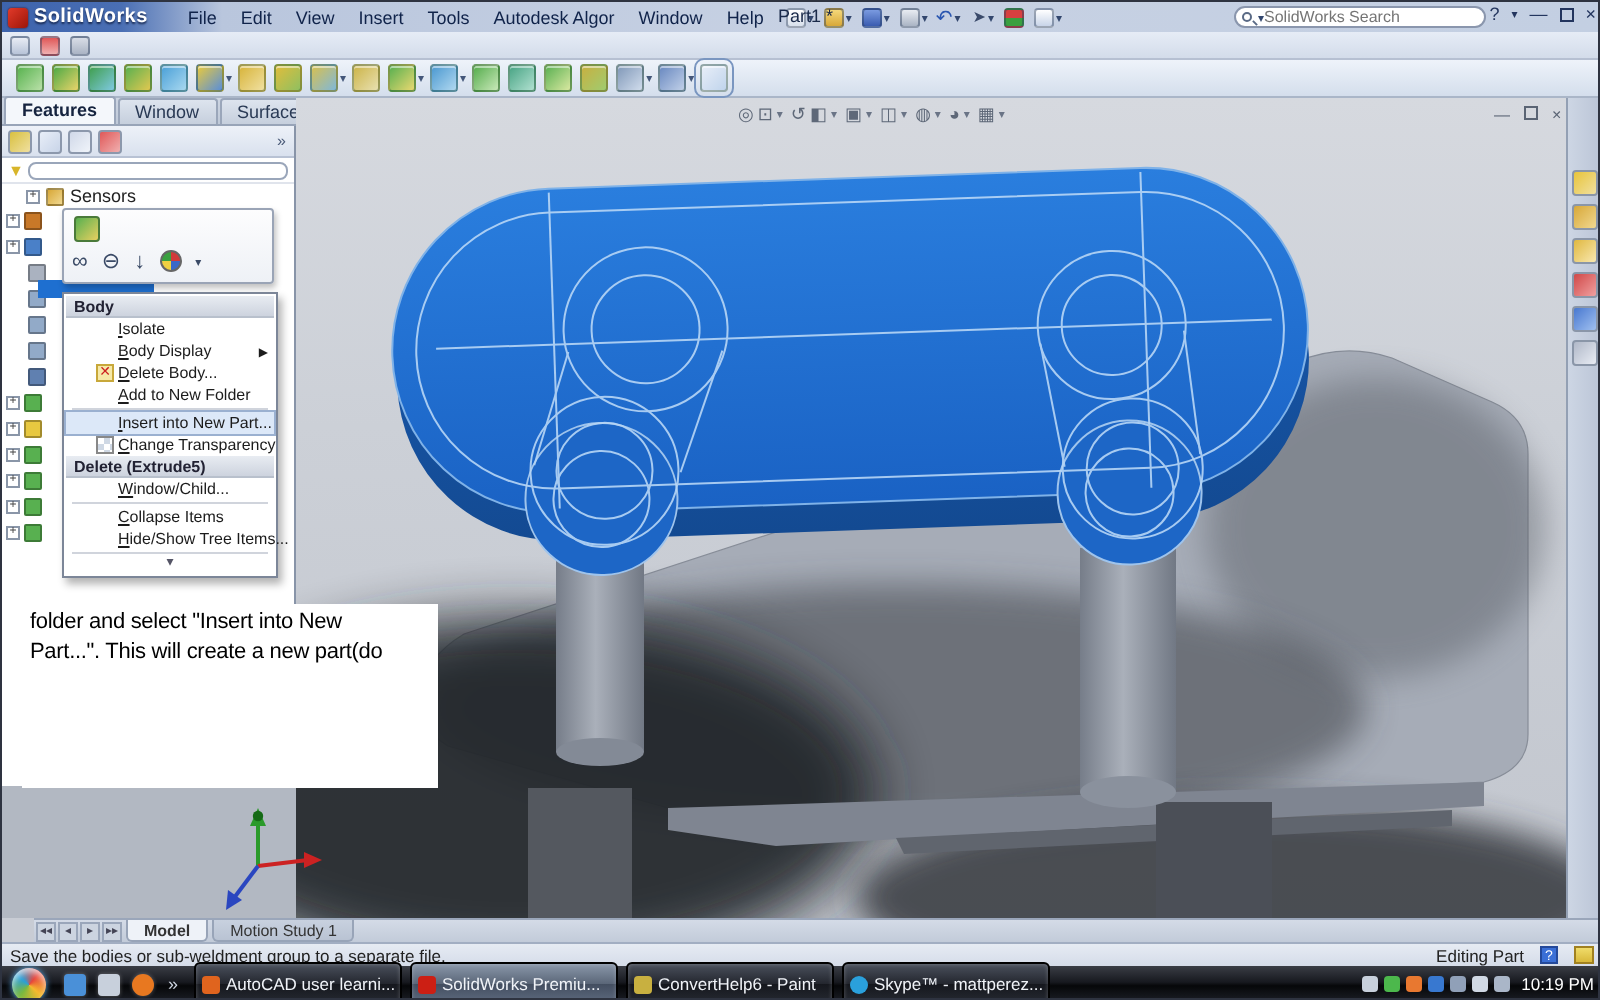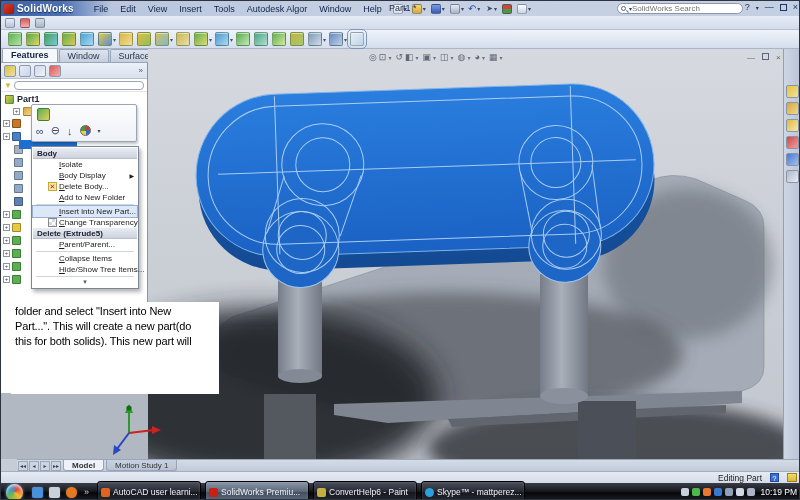--- a/index.html
+++ b/index.html
@@ -340,24 +340,20 @@
     <span class="ptab" style="background:linear-gradient(135deg,#d8c040,#f0e0a0)"></span>
     <span class="ptab" style="background:linear-gradient(135deg,#e8eef8,#c8d4e8)"></span>
     <span class="ptab" style="background:linear-gradient(135deg,#d0d8e8,#f0f4fa)"></span>
     <span class="ptab" style="background:linear-gradient(135deg,#e05858,#f0b0b0)"></span>
     <span class="pchev">»</span>
   </div>
   <div class="filter-row">
     <span class="funnel">▼</span>
     <span class="filter-input"></span>
   </div>
-  <div class="tree-root">
-    <span class="tchip" style="background:linear-gradient(135deg,#e8c840,#58b050)"></span>
-    <span>Part1</span>
-  </div>
   <div class="tree-item">
     <span class="exp">+</span>
     <span class="tchip" style="background:linear-gradient(135deg,#d8a838,#f0d890)"></span>
     <span>Sensors</span>
   </div>
   <div>
       <div class="trow">
         <span class="exp">+</span>
         <span class="tchip" style="background: rgb(200, 120, 40);"></span>
       </div>
@@ -463,59 +459,59 @@
   </div>
   <div class="cm-item u1">
     <span class="cm-gutter">
         <span class="trans-ic"></span>
       </span>
     <span class="cm-label">Change Transparency</span>
   </div>
   <div class="cm-header">Delete (Extrude5)</div>
   <div class="cm-item u1">
     <span class="cm-gutter"></span>
-    <span class="cm-label">Parent/Parent...</span>
+    <span class="cm-label">Window/Child...</span>
   </div>
   <div class="cm-sep"></div>
   <div class="cm-item u1">
     <span class="cm-gutter"></span>
     <span class="cm-label">Collapse Items</span>
   </div>
   <div class="cm-item u1">
     <span class="cm-gutter"></span>
     <span class="cm-label">Hide/Show Tree Items...</span>
   </div>
   <div class="cm-sep"></div>
   <div class="cm-expand">▾</div>
 </div>
 
 <div class="abs annotation">
   <div>folder and select "Insert into New</div>
   <div>Part...".  This will create a new part(do</div>
-  <div>this for both solids).  This new part will</div>
 </div>
 
 <div class="abs taskpane">
     <span class="tpicon" style="background: linear-gradient(135deg, rgb(232, 196, 58), rgb(240, 224, 160));"></span>
     <span class="tpicon" style="background: linear-gradient(135deg, rgb(216, 168, 56), rgb(240, 216, 144));"></span>
     <span class="tpicon" style="background: linear-gradient(135deg, rgb(224, 184, 64), rgb(248, 232, 176));"></span>
     <span class="tpicon" style="background: linear-gradient(135deg, rgb(208, 72, 72), rgb(240, 160, 160));"></span>
     <span class="tpicon" style="background: linear-gradient(135deg, rgb(72, 120, 208), rgb(160, 192, 240));"></span>
     <span class="tpicon" style="background: linear-gradient(135deg, rgb(176, 184, 200), rgb(232, 236, 244));"></span>
   </div>
 
 <div class="abs modeltabs">
   <span class="navarr">◂◂</span>
   <span class="navarr">◂</span>
   <span class="navarr">▸</span>
   <span class="navarr">▸▸</span>
   <span class="mtab active">Model</span>
   <span class="mtab">Motion Study 1</span>
 </div>
 <div class="abs statusbar">
+  <span>Save the bodies or sub-weldment group to a separate file.</span>
   <span class="sb-right">
     <span>Editing Part</span>
     <span class="help-chip">?</span>
     <span class="note-chip"></span>
   </span>
 </div>
 
 <div class="abs taskbar">
   <span class="orb"></span>
   <span style="display:flex;align-items:center;">

